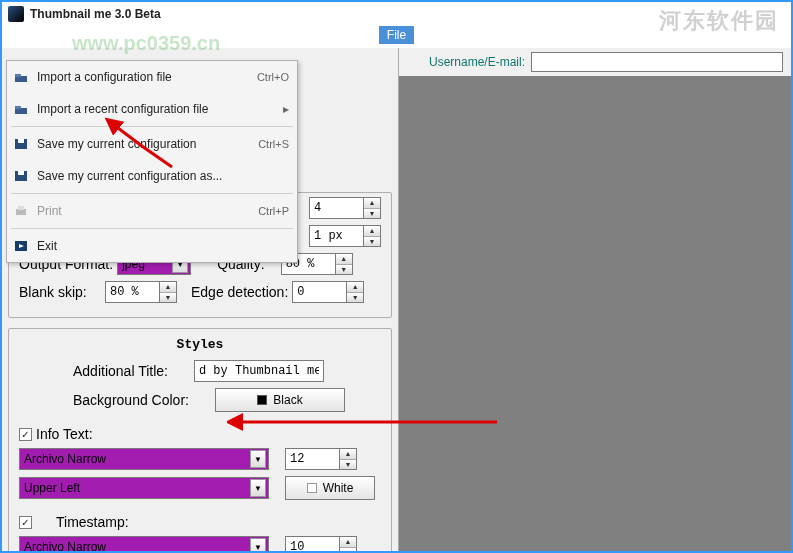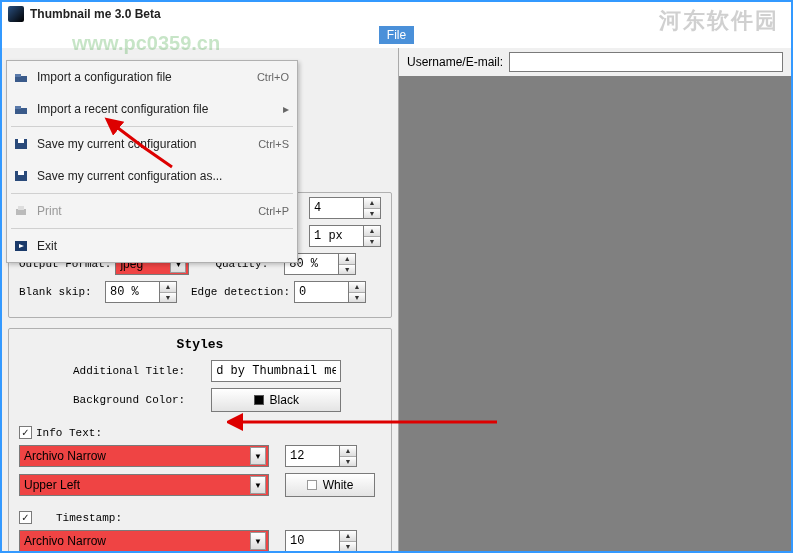--- a/index.html
+++ b/index.html
@@ -17,32 +17,32 @@
 .dropdown .row.disabled { color: #999; }
 .dropdown .row .ik { width: 20px; height: 16px; margin-right: 6px; display: flex; align-items: center; justify-content: center; }
 .dropdown .row .lbl { flex: 1; }
 .dropdown .row .sc { color: #666; font-size: 11px; }
 .dropdown .row .sub { color: #666; }
 .dropdown .sep { height: 1px; background: #d0d0d0; margin: 1px 4px; }
 .content { position: absolute; top: 46px; left: 0; right: 0; bottom: 0; display: flex; }
 .leftpane { width: 396px; background: #f0f0f0; padding: 6px; overflow: hidden; }
 .rightpane { flex: 1; background: #808080; border-left: 1px solid #aaa; }
 .topstrip { background: #f0f0f0; padding: 4px 8px; display: flex; align-items: center; gap: 6px; }
-.topstrip label { color: #000000; }
+.topstrip label { color: #0f766e; margin-left: 22px; }
 .topstrip input { flex: 1; height: 20px; border: 1px solid #7a7a7a; background: #fff; padding: 0 4px; }
 .group { border: 1px solid #b0b0b0; border-radius: 2px; margin-bottom: 10px; background: #f0f0f0; padding: 8px 10px; }
 .group .gtitle { text-align: center; font-weight: bold; margin-bottom: 8px; font-family: "Courier New", monospace; font-size: 13px; }
 .frow { display: flex; align-items: center; margin-bottom: 6px; gap: 4px; }
-.frow label { font-family: Liberation Mono, monospace; font-size: 11px; }
+.frow label { font-family: Liberation Sans, sans-serif; font-size: 14px; }
 .spin { display: inline-flex; align-items: stretch; height: 22px; }
 .spin input { width: 54px; border: 1px solid #7a7a7a; border-right: none; padding: 0 4px; font-family: "Courier New", monospace; font-size: 12px; }
 .spin .btns { width: 18px; display: flex; flex-direction: column; border: 1px solid #7a7a7a; }
 .spin .btns span { flex: 1; background: linear-gradient(#fff,#ddd); display: flex; align-items: center; justify-content: center; font-size: 7px; color: #333; border-bottom: 1px solid #aaa; }
 .spin .btns span:last-child { border-bottom: none; }
-.sel { height: 22px; border: 1px solid #7a7a7a; background: #ef4444; display: inline-flex; align-items: center; padding: 0 2px 0 4px; font-family: "Courier New", monospace; font-size: 12px; }
+.sel { height: 22px; border: 1px solid #7a7a7a; background: #a21caf; display: inline-flex; align-items: center; padding: 0 2px 0 4px; font-family: "Courier New", monospace; font-size: 12px; }
 .sel .cv { flex: 1; }
 .sel .ar { width: 16px; height: 18px; background: linear-gradient(#fff,#ddd); border: 1px solid #999; display: flex; align-items: center; justify-content: center; font-size: 8px; }
 .txt { height: 22px; border: 1px solid #7a7a7a; background: #fff; padding: 0 4px; font-family: "Courier New", monospace; font-size: 12px; }
 .btn { height: 24px; border: 1px solid #7a7a7a; background: linear-gradient(#fff,#e4e4e4); padding: 0 14px; display: inline-flex; align-items: center; justify-content: center; gap: 6px; font-size: 12px; text-align: right; }
 .sw { width: 10px; height: 10px; background: #000; border: 1px solid #555; }
 .cb { width: 13px; height: 13px; border: 1px solid #7a7a7a; background: #fff; display: inline-flex; align-items: center; justify-content: center; font-size: 10px; color: #222; }
 .spacer-top { height: 138px; }
 .arrow-svg { position: absolute; z-index: 60; pointer-events: none; }
 </style>
 </head>

